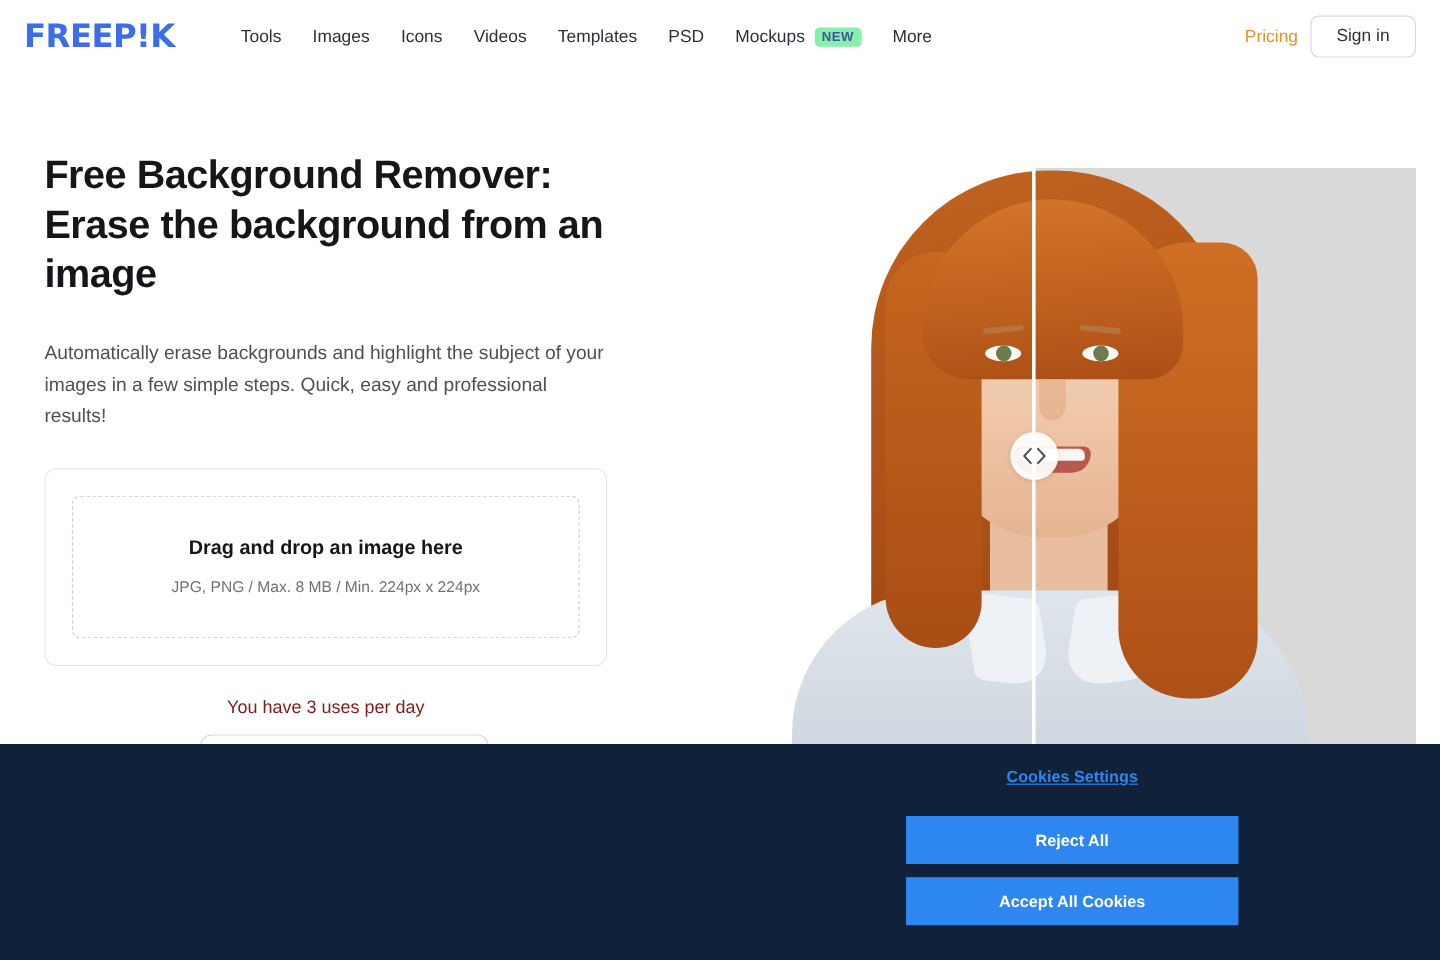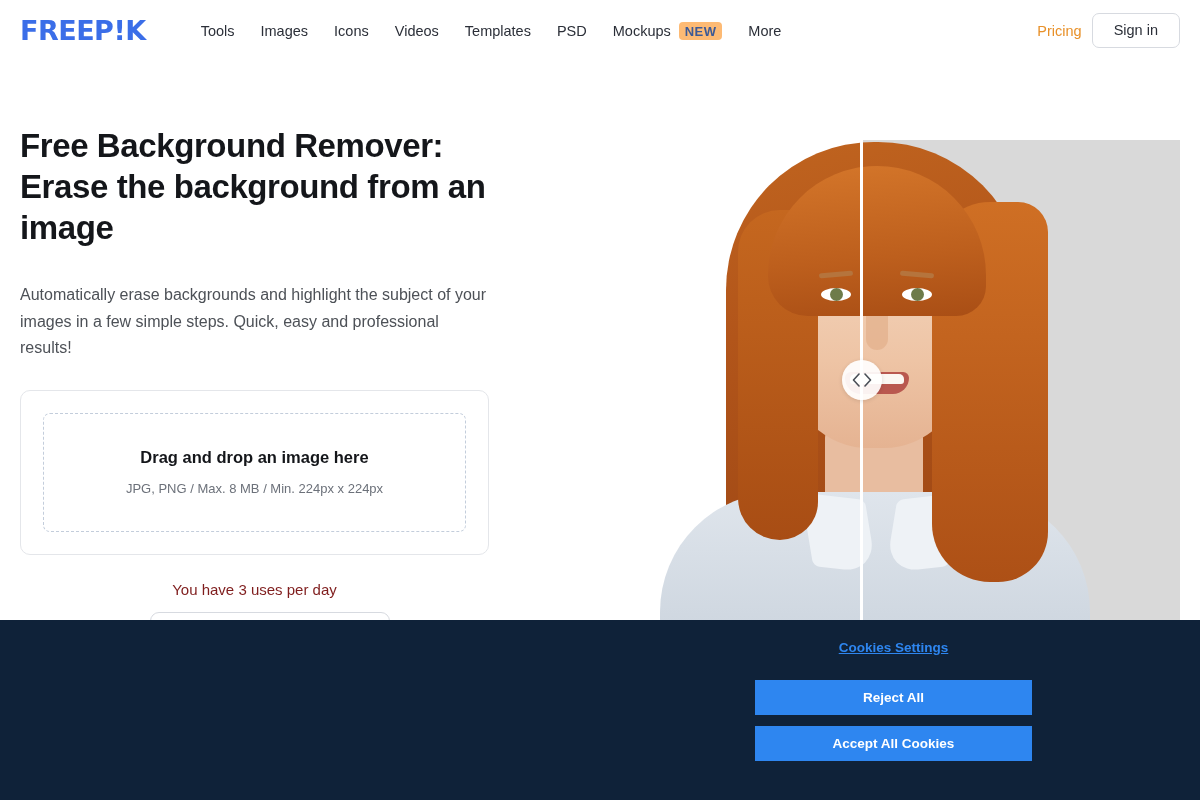--- a/index.html
+++ b/index.html
@@ -36,23 +36,23 @@
   }
   .nav-item {
     font-size: 14.5px;
     color: #2b2f38;
     white-space: nowrap;
     cursor: pointer;
   }
   .nav-item-wrap { display: flex; align-items: center; gap: 8px; }
   .badge-new {
     display: inline-block;
-    background: #fdba74;
+    background: #86efac;
     color: #3d5a96;
-    font-size: 13px;
+    font-size: 11px;
     font-weight: 700;
     letter-spacing: 0.4px;
     padding: 3px 6px 2px;
     border-radius: 4px;
     line-height: 1;
   }
   .header-right {
     margin-left: auto; margin-right: 20px;
     display: flex; align-items: center; gap: 10px;
   }
@@ -63,21 +63,21 @@
     font-size: 14.5px; color: #2b2f38;
     border: 1px solid #d7dae0;
     background: #fff;
     border-radius: 7px;
     padding: 9px 21px;
     cursor: pointer;
     line-height: 1;
   }
 
   
-  .left-col { position: absolute; left: 20px; top: 125px; width: 500px; }
+  .left-col { position: absolute; left: 37px; top: 125px; width: 500px; }
   .hero-title {
     font-size: 33px;
     line-height: 41px;
     font-weight: 700;
     color: #14161a;
     letter-spacing: -0.4px;
     max-width: 470px;
   }
   .hero-sub {
     margin-top: 34px;
@@ -247,21 +247,21 @@
     display: flex; flex-direction: column; align-items: center;
   }
   .cookies-settings {
     font-size: 13.5px; font-weight: 700;
     color: #2e86f0;
     text-decoration: underline;
     cursor: pointer;
     margin-bottom: 25px;
   }
   .cookie-btn {
-    width: 277px; height: 35px;
+    width: 277px; height: 40px;
     background: #2e86f0;
     border: none;
     color: #ffffff;
     font-size: 13.5px; font-weight: 700;
     font-family: "Liberation Sans", sans-serif;
     cursor: pointer;
     margin-bottom: 11px;
   }
 </style>
 </head>

